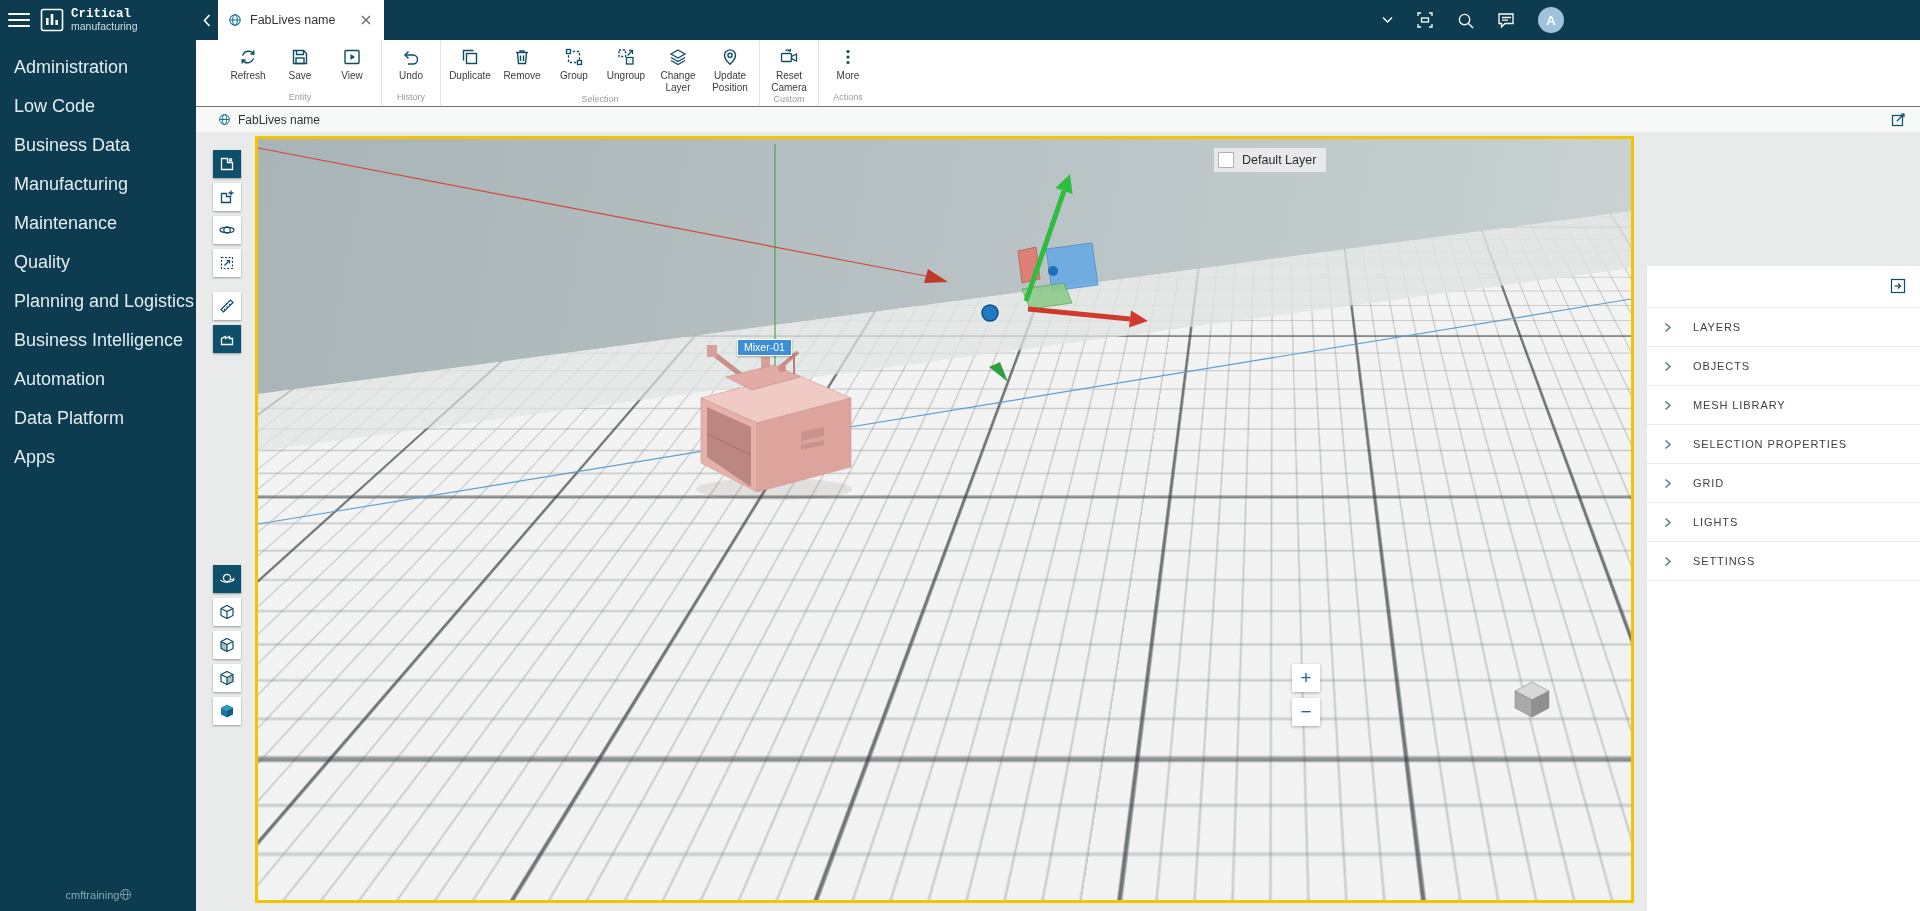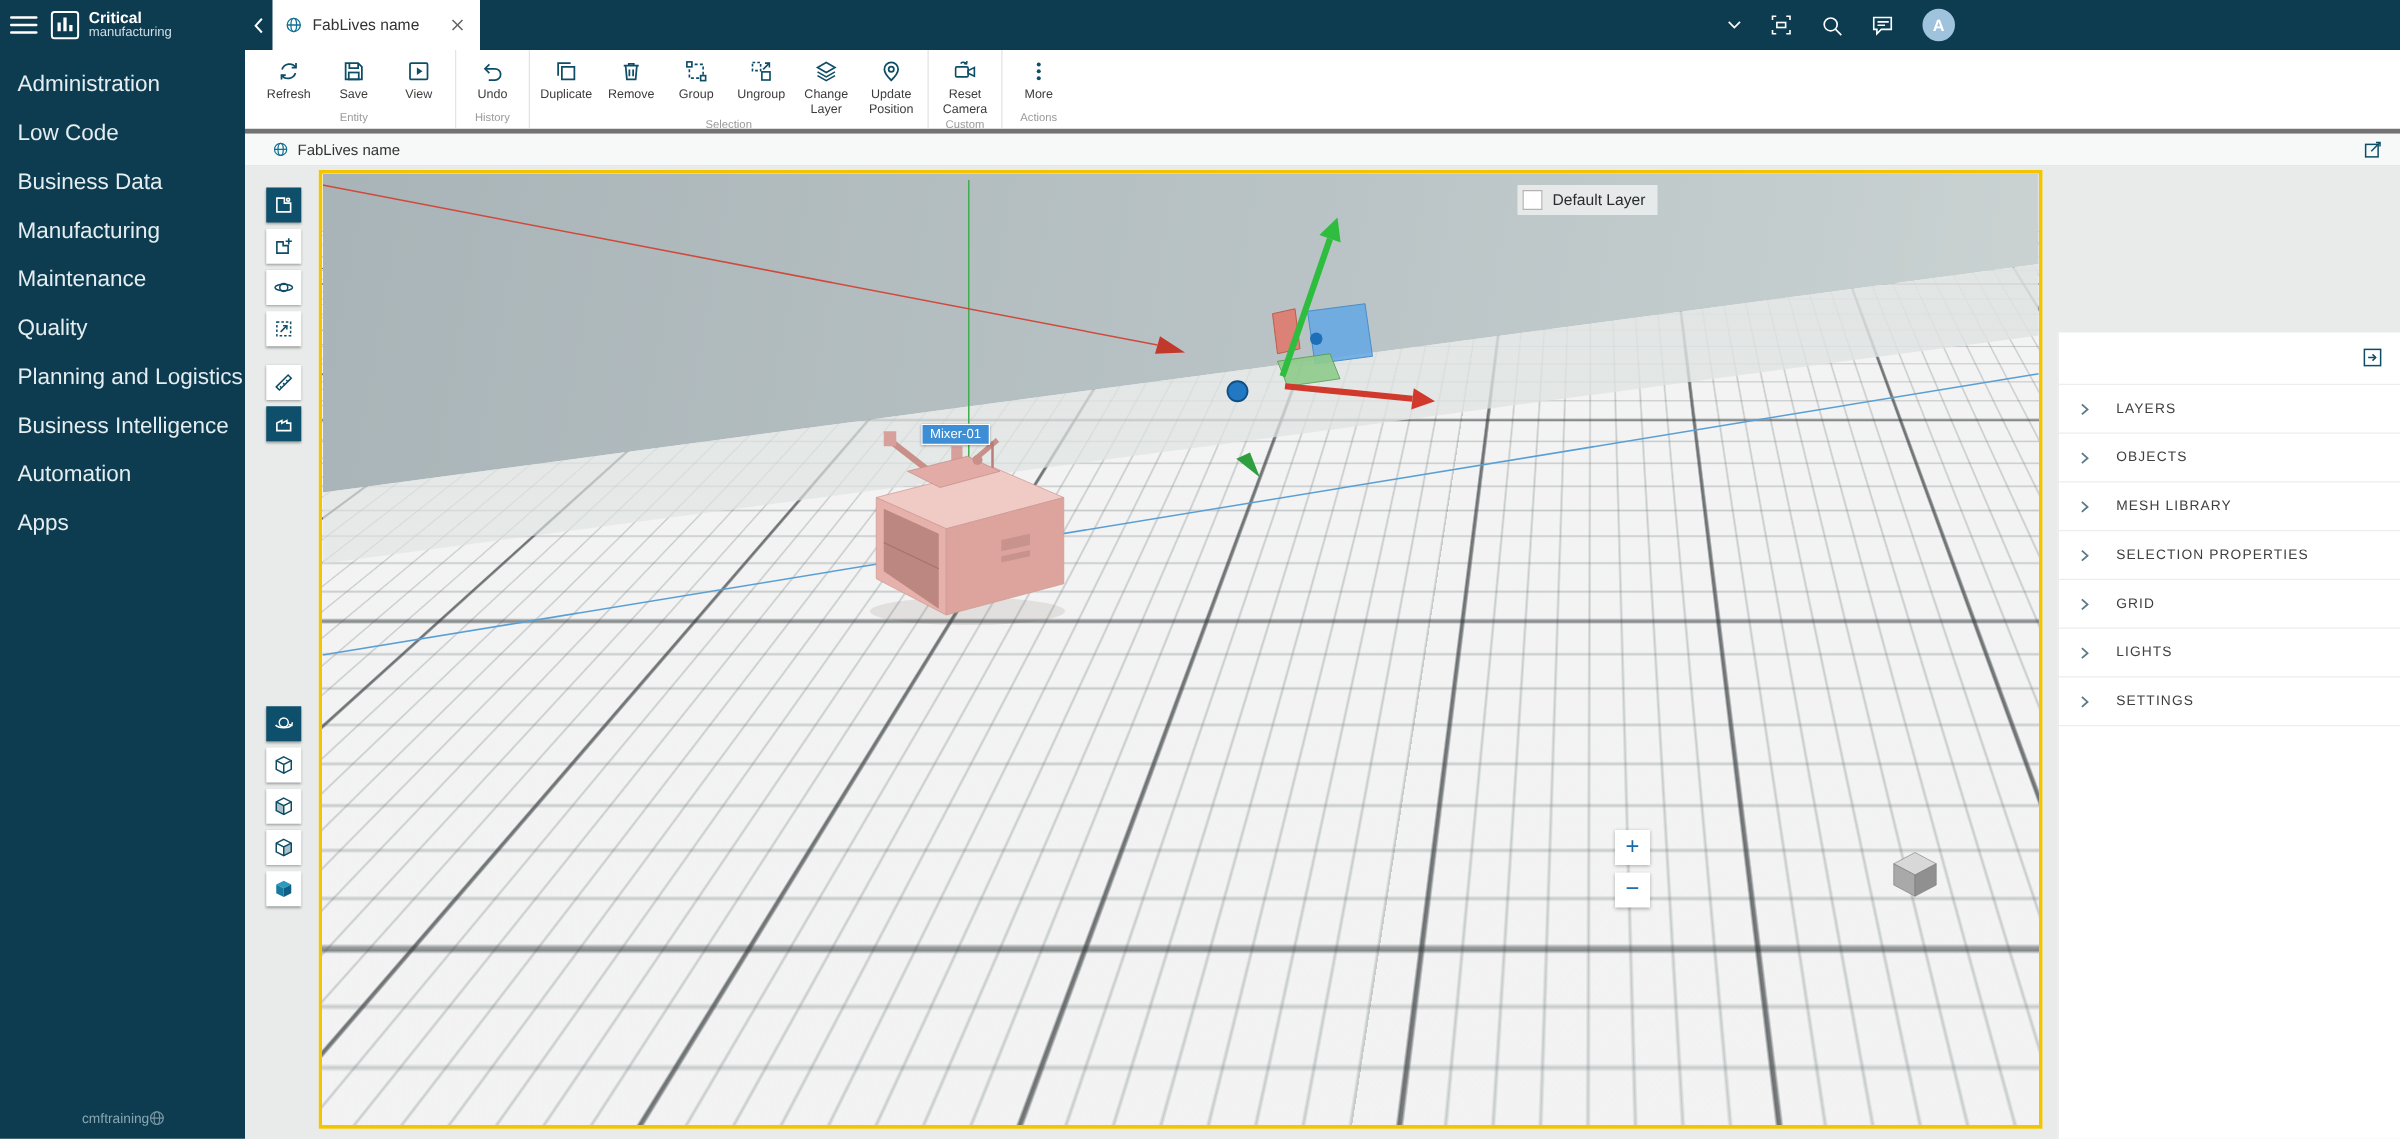--- a/index.html
+++ b/index.html
@@ -7,38 +7,38 @@
   button { font-family:inherit; border:none; background:none; padding:0; cursor:pointer; }
   svg { display:block; }
 
   
   .sidebar { position:absolute; left:0; top:0; width:196px; height:911px; background:#0d3c50; z-index:20; }
   .side-head { display:flex; align-items:center; gap:10px; height:40px; padding-left:8px; }
   .hamburger { width:22px; display:flex; flex-direction:column; gap:4px; padding:4px 0; }
   .hamburger span { display:block; height:2px; background:#fff; border-radius:1px; }
   .brand { display:flex; align-items:center; gap:7px; }
   .brand-text { line-height:1.05; }
-  .brand-bold { color:#fff; font-size:12.5px; font-weight:bold; }
+  .brand-bold { color:#fff; font-size:12.5px; font-weight:bold;font-family:Liberation Mono, monospace; }
   .brand-light { color:#cfdde3; font-size:10.5px; font-weight:300; }
   .side-menu { margin-top:8px; }
   .side-item { height:39px; display:flex; align-items:center; padding-left:14px; color:#e4edf0; font-size:18px; cursor:pointer; }
   .side-foot { position:absolute; left:14px; right:12px; bottom:10px; display:flex; justify-content:center; align-items:center; color:#89a7b3; font-size:11px; }
 
   
   .topbar { position:absolute; left:196px; top:0; right:0; height:40px; background:#0d3c50; display:flex; align-items:center; }
   .tab-back { width:22px; height:40px; display:grid; place-items:center; }
   .tab { height:40px; width:166px; background:#fff; display:flex; align-items:center; gap:8px; padding:0 10px; }
   .tab-title { flex:1; font-size:12.5px; color:#333; white-space:nowrap; overflow:hidden; }
   .tab-close { width:16px; height:16px; display:grid; place-items:center; }
   .top-actions { position:absolute; right:356px; top:0; height:40px; display:flex; align-items:center; gap:23px; }
   .top-icon-btn { display:grid; place-items:center; }
   .avatar { width:26px; height:26px; border-radius:50%; background:#9fc3dc; color:#fff; font-size:13px; font-weight:bold; display:grid; place-items:center; }
 
   
-  .toolbar { position:absolute; left:196px; top:40px; right:0; height:67px; background:#fff; display:flex; align-items:stretch; padding-left:6px; border-bottom:4px solid #737373; }
+  .toolbar { position:absolute; left:196px; top:40px; right:0; height:67px; background:#fff; display:flex; align-items:stretch; padding-left:23px; border-bottom:1px solid #737373; }
   .tb-group { display:flex; flex-direction:column; border-right:1px solid #e4e4e4; padding:0 3px; }
   .tb-group:last-child { border-right:none;align-items:center; }
   .tb-buttons { display:flex; flex:1; }
   .tb-btn { width:52px; display:flex; flex-direction:column; align-items:center; padding-top:7px; gap:3px; }
   .tb-btn .lbl { font-size:10px; color:#3c3c3c; line-height:1.15; text-align:center; width:50px; }
   .tb-group-label { margin-top:auto; font-size:9px; color:#9a9a9a; text-align:center; padding:1px 0 4px; }
 
   
   .breadcrumb { position:absolute; left:196px; top:107px; right:0; height:26px; background:#f7f8f8; border-bottom:1px solid #e7e7e7; display:flex; align-items:center; gap:7px; padding-left:22px; }
   .breadcrumb-title { font-size:12px; color:#333; }
@@ -118,20 +118,21 @@
   <div class="side-menu">
     <div class="side-item">Administration</div>
     <div class="side-item">Low Code</div>
     <div class="side-item">Business Data</div>
     <div class="side-item">Manufacturing</div>
     <div class="side-item">Maintenance</div>
     <div class="side-item">Quality</div>
     <div class="side-item">Planning and Logistics</div>
     <div class="side-item">Business Intelligence</div>
     <div class="side-item">Automation</div>
+    <div class="side-item">Data Platform</div>
     <div class="side-item">Apps</div>
   </div>
   <div class="side-foot">
     <span>cmftraining</span>
     <svg width="13" height="13" viewBox="0 0 14 14" fill="none" stroke="#7d98a3" stroke-width="1">
       <circle cx="7" cy="7" r="5.5"></circle>
         <path d="M1.5 7h11"></path>
         <ellipse cx="7" cy="7" rx="2.4" ry="5.5"></ellipse>
     </svg>
   </div>

